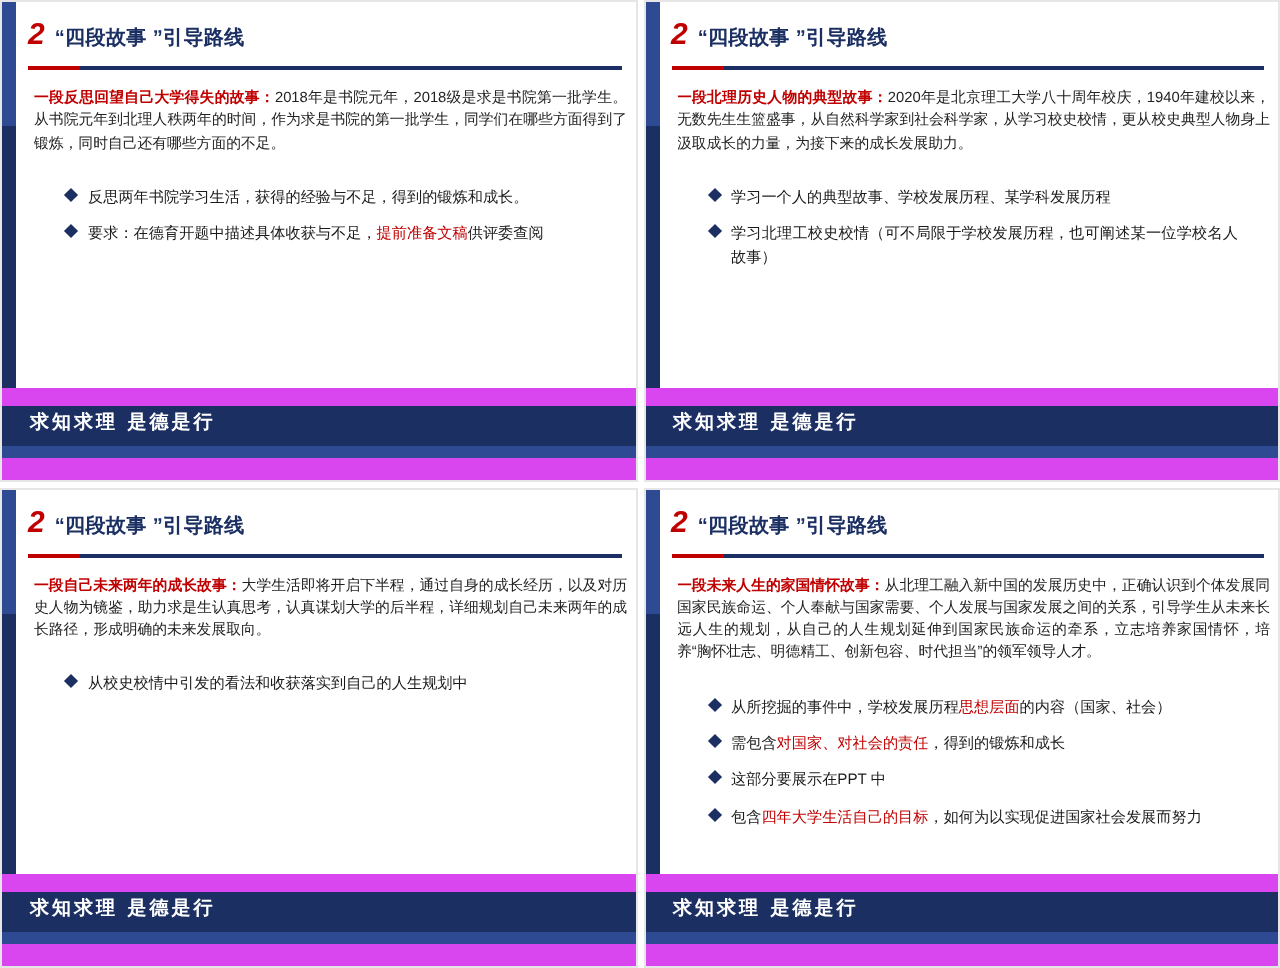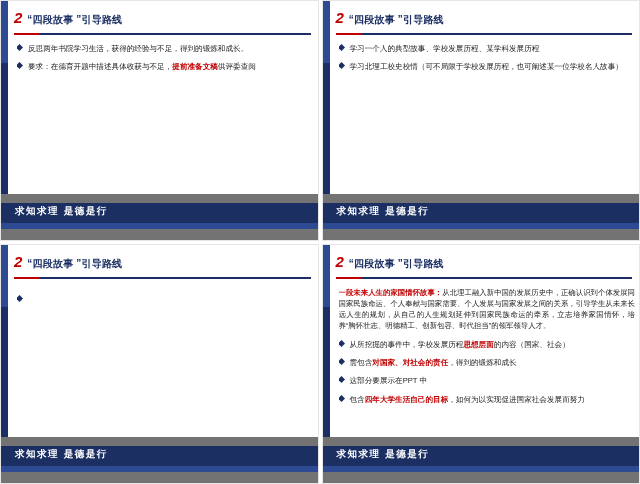--- a/index.html
+++ b/index.html
@@ -103,21 +103,21 @@
     color: #222222;
     margin-bottom: 7px;
     text-align: justify;
     word-break: break-all;
   }
   .para .lead {
     color: #c00000;
     font-weight: bold;
   }
   .bullets {
-    margin: 0;
+    margin: 16px;
     padding: 0;
     list-style: none;
   }
   .bullets li {
     position: relative;
     padding-left: 11px;
     font-size: 7.6px;
     line-height: 1.5;
     color: #1a1a1a;
     margin-bottom: 7px;
@@ -128,30 +128,29 @@
     position: absolute;
     left: 0;
     top: 2px;
     width: 5px;
     height: 5px;
     background: #1b2f63;
     transform: rotate(45deg);
   }
   .bullets li .red {
     color: #c00000;
-    font-weight: bold;
   }
   
   .footer {
     position: absolute;
     left: 0;
     right: 0;
     bottom: 0;
     height: 46px;
-    background: #737373;
+    background: #d946ef;
   }
   .footer .band {
     position: absolute;
     left: 0;
     right: 0;
     top: 9px;
     height: 20px;
     background: #1b2f63;
   }
   .footer .band2 {
@@ -181,20 +180,23 @@
   <div class="slide">
     <div class="left-bar"></div>
     <div class="left-bar-accent"></div>
     <div class="hdr">
       <span class="num">2</span>
       <span class="title">“四段故事 ”引导路线</span>
     </div>
     <div class="hdr-rule"></div>
     <div class="hdr-rule-red"></div>
     <div class="body">
+      <div class="para">
+        <span class="lead">一段反思回望自己大学得失的故事：</span><span>2018年是书院元年，2018级是求是书院第一批学生。从书院元年到北理人秩两年的时间，作为求是书院的第一批学生，同学们在哪些方面得到了锻炼，同时自己还有哪些方面的不足。</span>
+      </div>
       <ul class="bullets">
         <li>
           <span class="dia"></span>
           <span>反思两年书院学习生活，获得的经验与不足，得到的锻炼和成长。</span>
         </li>
         <li>
           <span class="dia"></span>
           <span>要求：在德育开题中描述具体收获与不足，</span><span class="red">提前准备文稿</span><span>供评委查阅</span>
         </li>
       </ul>
@@ -209,20 +211,23 @@
   <div class="slide">
     <div class="left-bar"></div>
     <div class="left-bar-accent"></div>
     <div class="hdr">
       <span class="num">2</span>
       <span class="title">“四段故事 ”引导路线</span>
     </div>
     <div class="hdr-rule"></div>
     <div class="hdr-rule-red"></div>
     <div class="body">
+      <div class="para">
+        <span class="lead">一段北理历史人物的典型故事：</span><span>2020年是北京理工大学八十周年校庆，1940年建校以来，无数先生生篮盛事，从自然科学家到社会科学家，从学习校史校情，更从校史典型人物身上汲取成长的力量，为接下来的成长发展助力。</span>
+      </div>
       <ul class="bullets">
         <li>
           <span class="dia"></span>
           <span>学习一个人的典型故事、学校发展历程、某学科发展历程</span>
         </li>
         <li>
           <span class="dia"></span>
           <span>学习北理工校史校情（可不局限于学校发展历程，也可阐述某一位学校名人故事）</span>
         </li>
       </ul>
@@ -237,23 +242,27 @@
   <div class="slide">
     <div class="left-bar"></div>
     <div class="left-bar-accent"></div>
     <div class="hdr">
       <span class="num">2</span>
       <span class="title">“四段故事 ”引导路线</span>
     </div>
     <div class="hdr-rule"></div>
     <div class="hdr-rule-red"></div>
     <div class="body">
+      <div class="para">
+        <span class="lead">一段自己未来两年的成长故事：</span><span>大学生活即将开启下半程，通过自身的成长经历，以及对历史人物为镜鉴，助力求是生认真思考，认真谋划大学的后半程，详细规划自己未来两年的成长路径，形成明确的未来发展取向。</span>
+      </div>
       <ul class="bullets">
         <li>
           <span class="dia"></span>
+          <span>从校史校情中引发的看法和收获落实到自己的人生规划中</span>
         </li>
       </ul>
     </div>
     <div class="footer">
       <div class="band"></div>
       <div class="band2"></div>
       <div class="motto">求知求理 是德是行</div>
     </div>
   </div>
 

